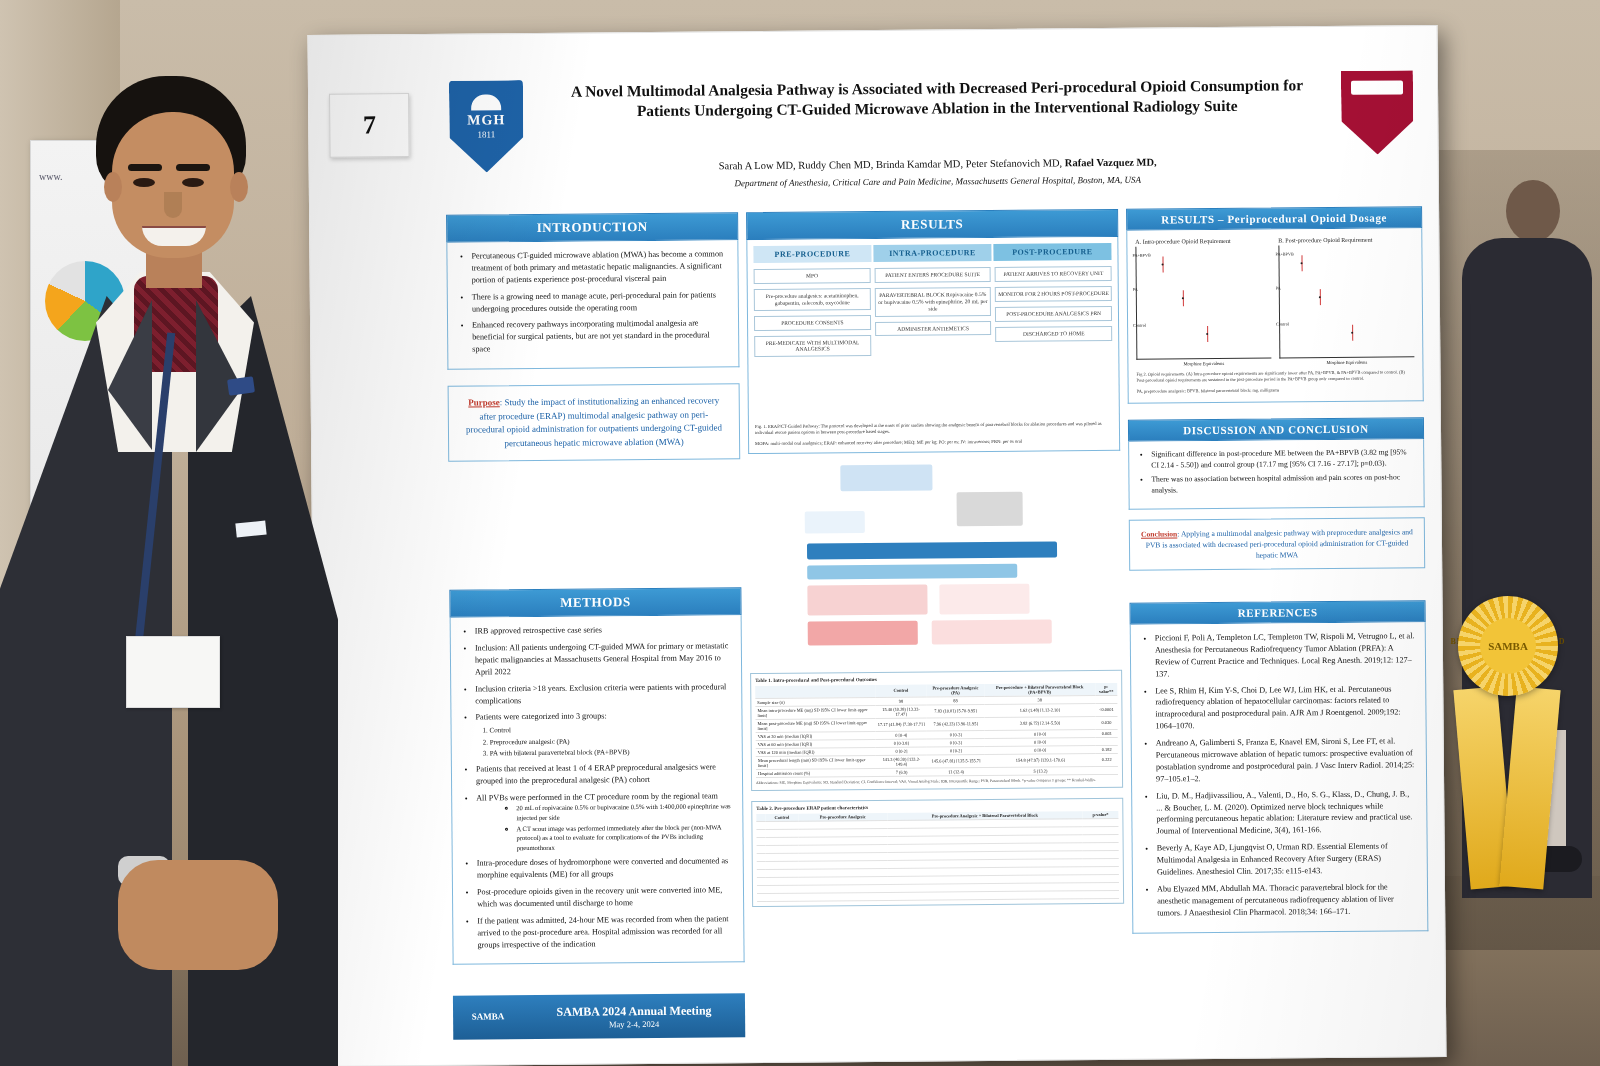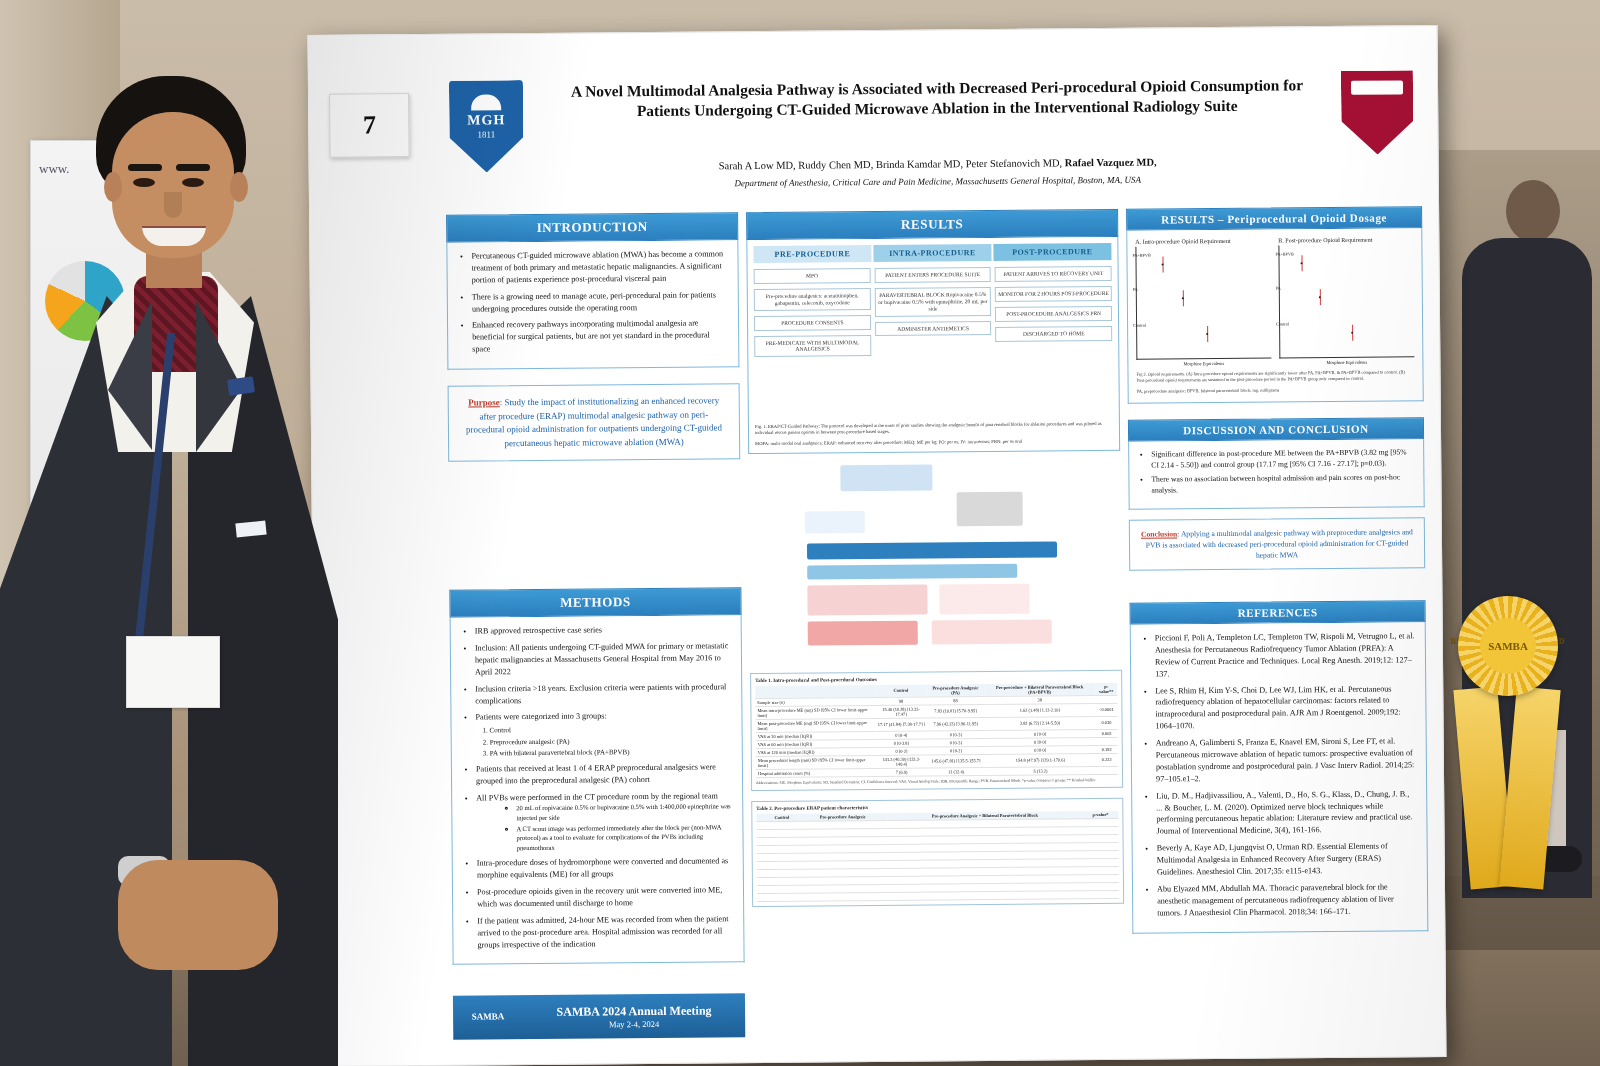--- a/index.html
+++ b/index.html
@@ -13,21 +13,21 @@
     background:
       linear-gradient(180deg,#c9bca9 0%,#bfae98 42%,#a89379 72%,#8d7b63 100%);
   }
   .wall-left{position:absolute;left:0;top:0;width:120px;height:1066px;
     background:linear-gradient(90deg,#cfc3b1,#b5a68f);}
   .floor{position:absolute;left:0;bottom:0;width:1600px;height:190px;
     background:linear-gradient(180deg,#8d7b63,#6f6050);}
   .side-banner{position:absolute;left:30px;top:140px;width:120px;height:520px;
     background:linear-gradient(180deg,#f3f3f3,#e6e6e6);border:1px solid #d8d8d8;
     box-shadow:2px 2px 6px rgba(0,0,0,.25);}
-  .side-banner .bl{position:absolute;left:8px;top:20px;font-size:13px;color:#556;}
+  .side-banner .bl{position:absolute;left:8px;top:30px;font-size:10px;color:#556;}
   .side-banner .circ{position:absolute;left:14px;top:120px;width:80px;height:80px;border-radius:50%;
     background:conic-gradient(#2fa4c9 0 35%,#7dc242 35% 62%,#f4a51c 62% 82%,#e2e2e2 82% 100%);}
   .right-people{position:absolute;right:0;top:150px;width:170px;height:800px;
     background:linear-gradient(180deg,rgba(150,135,115,.55),rgba(90,78,64,.75));}
   .rp-head{position:absolute;right:40px;top:30px;width:54px;height:62px;border-radius:50%;
     background:#6f5949;}
   .rp-body{position:absolute;right:8px;top:88px;width:130px;height:660px;border-radius:40px 40px 0 0;
     background:#2b2b33;}
   .rp-leg{position:absolute;right:34px;bottom:100px;width:40px;height:120px;background:#cfc7be;}
   .rp-shoe{position:absolute;right:18px;bottom:78px;width:86px;height:26px;border-radius:14px;background:#1b1b20;}

